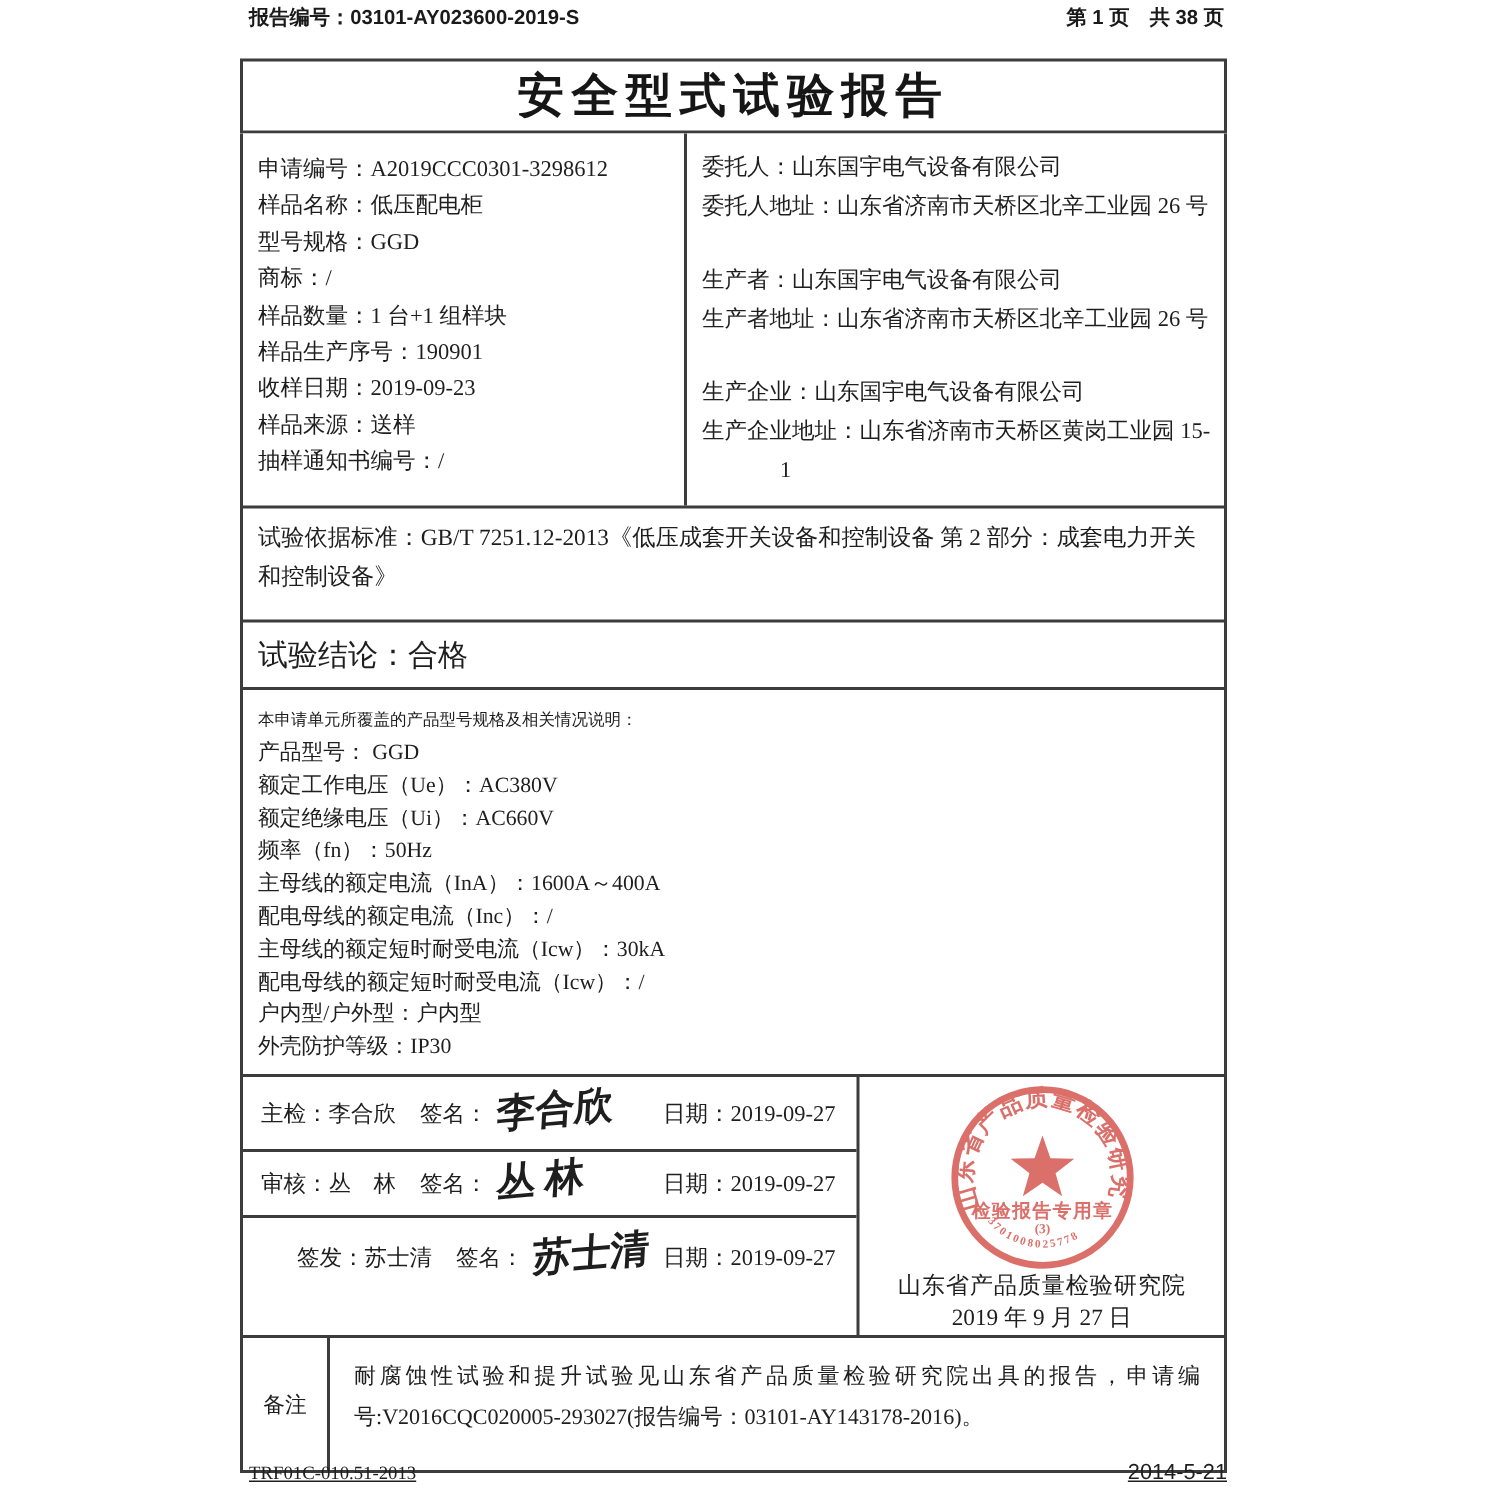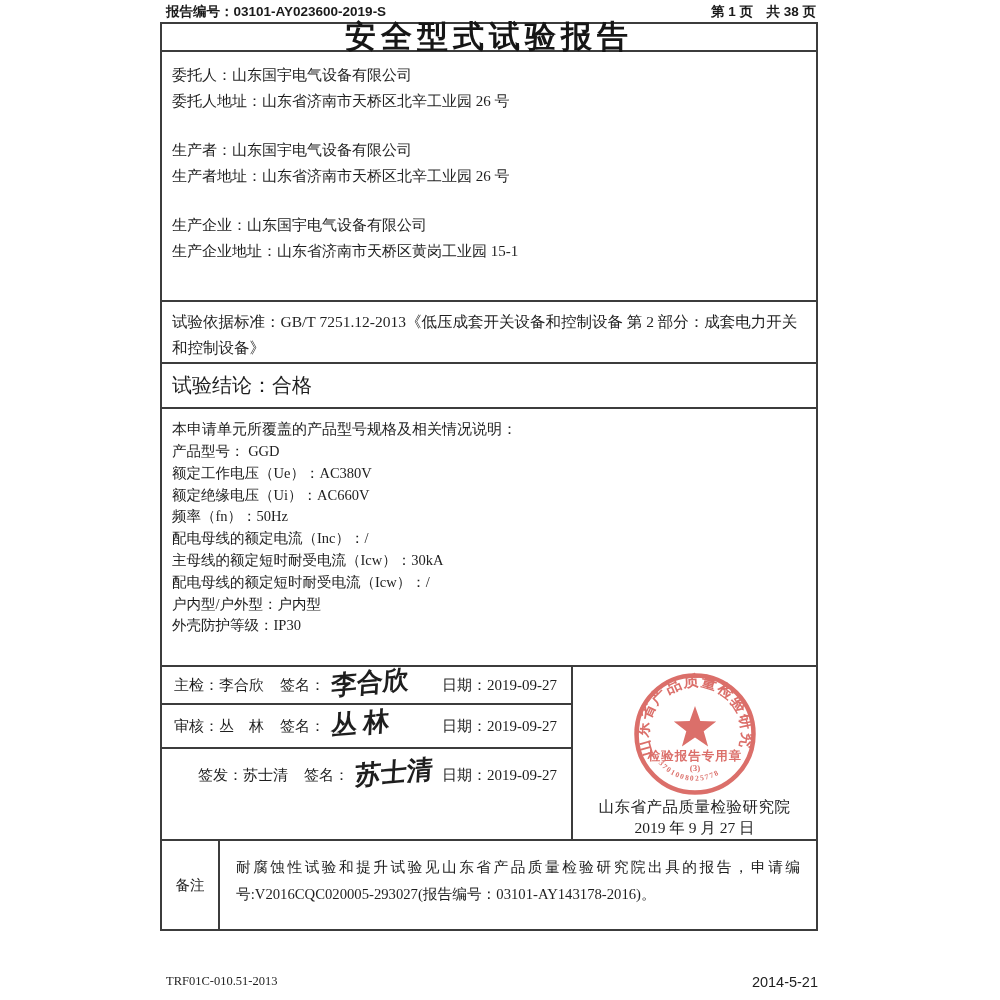--- a/index.html
+++ b/index.html
@@ -5,55 +5,55 @@
   * { margin:0; padding:0; box-sizing:border-box; }
   html,body { width:1000px; height:1000px; background:#ffffff; }
   body { font-family:"Liberation Serif","DejaVu Serif",serif; color:#1e1e1e; position:relative; }
 
   .sheet { position:absolute; left:160px; top:3px; width:658px; }
 
   .page-header { display:flex; justify-content:space-between; align-items:flex-start;
                  height:16px; padding:0 2px 0 6px; font-size:13.5px; font-weight:bold;
                  font-family:"Liberation Sans","DejaVu Sans",sans-serif; color:#1a1a1a; }
 
-  .title-box { margin-top:3px; height:30px; border:2px solid #3c3c3c;
+  .title-box { margin-top:20px; height:50px; border:2px solid #3c3c3c;
                display:flex; align-items:center; justify-content:center; }
   .title-box h1 { font-size:31px; font-weight:600; letter-spacing:5px; color:#161616; }
 
   .doc-table { border:2px solid #3c3c3c; border-top:none; background:#fff; }
   .doc-table .row { border-top:none; }
   .doc-table .row + .row { border-top:2px solid #3c3c3c; }
 
   
   .row-info { height:248px; display:flex; }
   .cell-left-info { width:296px; border-right:2px solid #3c3c3c; padding:12px 8px 0 10px; }
   .cell-left-info .info-line { font-size:15px; line-height:24.4px; white-space:nowrap; }
   .cell-right-info { flex:1; padding:10px 8px 0 10px;border-radius:25px; }
   .info-group { margin-bottom:23px; }
   .info-group .info-line { font-size:15px; line-height:26px;
                            padding-left:52px; text-indent:-52px; }
 
   
-  .row-standard { height:62px; padding:7px 10px 0 10px; }
+  .row-standard { height:76px; padding:7px 10px 0 10px; }
   .row-standard p { font-size:15.5px; line-height:26px; }
 
   
   .row-conclusion { height:45px; display:flex; align-items:center; padding:0 10px; }
   .row-conclusion p { font-size:20px; }
 
   
   .row-coverage { height:258px; padding:8px 10px 0 10px; }
-  .row-coverage .cov-heading { font-size:15px; line-height:24px; }
+  .row-coverage .cov-heading { font-size:11px; line-height:24px; }
   .row-coverage .cov-line { font-size:14.5px; line-height:21.8px; }
 
   
   .row-sign { height:174px; display:flex; }
   .sig-col { width:411px; border-right:2px solid #3c3c3c; display:flex; flex-direction:column; }
   .sig-row { display:flex; align-items:center; padding:0 14px 0 12px; }
-  .sig-row-1 { height:36px;font-family:Liberation Serif, serif; }
+  .sig-row-1 { height:48px;font-family:Liberation Serif, serif; }
   .sig-row-2 { height:44px; border-top:2px solid #3c3c3c; }
   .sig-row-3 { height:54px; border-top:2px solid #3c3c3c;padding-left:36px; }
   .sig-row .lbl { font-size:15px; white-space:nowrap; }
   .sig-row .sign-lbl { margin-left:16px; }
   .sig-hand { display:inline-block; font-size:26px; font-weight:600;
               transform:rotate(-5deg) skewX(-8deg); margin:0 4px 6px 6px; white-space:nowrap; }
   .sig-date { margin-left:auto; font-size:15px; white-space:nowrap;text-align:center; }
 
   .stamp-cell { flex:1; position:relative; text-align:center; padding-top:3px; }
   .stamp-svg { display:block; margin:2px auto 0 auto; }
@@ -61,21 +61,21 @@
   .stamp-date { font-size:15.5px; line-height:21px; }
 
   
   .row-remark { height:90px; display:flex; }
   .remark-label { width:58px; border-right:2px solid #3c3c3c;
                   display:flex; align-items:center; justify-content:center; font-size:14.5px; }
   .remark-body { flex:1; padding:13px 16px 0 16px; font-size:14.7px; line-height:26.5px;
                  text-align:justify; text-align-last:left; }
 
   .page-footer { position:absolute; left:160px; top:974px; width:658px;
-                 display:flex; justify-content:space-between; align-items:flex-start; }
+                 display:flex; justify-content:space-between; align-items:flex-end;text-decoration:underline; }
   .page-footer .f-left { font-size:12.5px; margin-left:6px;
                          font-family:"Liberation Serif",serif; }
   .page-footer .f-right { font-size:14.5px; font-family:"Liberation Sans",sans-serif; }
 </style>
 </head>
 <body>
 
 <div class="sheet">
 
   <div class="page-header">
@@ -83,20 +83,31 @@
     <span>第 1 页　共 38 页</span>
   </div>
 
   <div class="title-box">
     <h1>安全型式试验报告</h1>
   </div>
 
   <div class="doc-table">
 
     <div class="row row-info">
+      <div class="cell cell-left-info">
+        <div class="info-line">申请编号：A2019CCC0301-3298612</div>
+        <div class="info-line">样品名称：低压配电柜</div>
+        <div class="info-line">型号规格：GGD</div>
+        <div class="info-line">商标：/</div>
+        <div class="info-line">样品数量：1 台+1 组样块</div>
+        <div class="info-line">样品生产序号：190901</div>
+        <div class="info-line">收样日期：2019-09-23</div>
+        <div class="info-line">样品来源：送样</div>
+        <div class="info-line">抽样通知书编号：/</div>
+      </div>
       <div class="cell cell-right-info">
         <div class="info-group">
           <div class="info-line">委托人：山东国宇电气设备有限公司</div>
           <div class="info-line">委托人地址：山东省济南市天桥区北辛工业园 26 号</div>
         </div>
         <div class="info-group">
           <div class="info-line">生产者：山东国宇电气设备有限公司</div>
           <div class="info-line">生产者地址：山东省济南市天桥区北辛工业园 26 号</div>
         </div>
         <div class="info-group">
@@ -113,20 +124,21 @@
     <div class="row row-conclusion">
       <p>试验结论：合格</p>
     </div>
 
     <div class="row row-coverage">
       <div class="cov-heading">本申请单元所覆盖的产品型号规格及相关情况说明：</div>
       <div class="cov-line">产品型号： GGD</div>
       <div class="cov-line">额定工作电压（Ue）：AC380V</div>
       <div class="cov-line">额定绝缘电压（Ui）：AC660V</div>
       <div class="cov-line">频率（fn）：50Hz</div>
+      <div class="cov-line">主母线的额定电流（InA）：1600A～400A</div>
       <div class="cov-line">配电母线的额定电流（Inc）：/</div>
       <div class="cov-line">主母线的额定短时耐受电流（Icw）：30kA</div>
       <div class="cov-line">配电母线的额定短时耐受电流（Icw）：/</div>
       <div class="cov-line">户内型/户外型：户内型</div>
       <div class="cov-line">外壳防护等级：IP30</div>
     </div>
 
     <div class="row row-sign">
       <div class="sig-col">
         <div class="sig-row sig-row-1">

